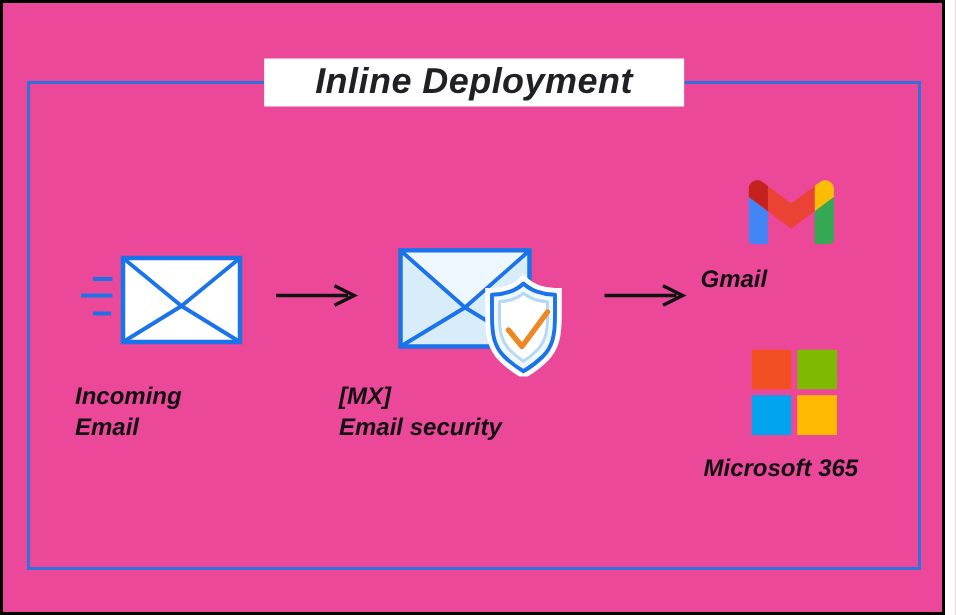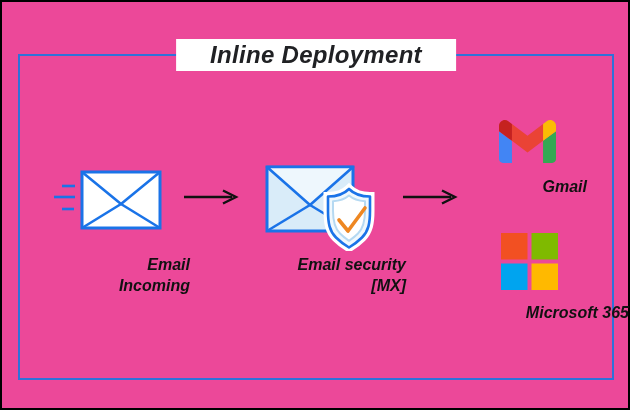--- a/index.html
+++ b/index.html
@@ -34,21 +34,21 @@
     letter-spacing:0.3px;
     color:#202124;
     white-space:nowrap;
     z-index:2;
   }
 
   .abs { position:absolute; }
 
   .node-label {
     position:absolute;
-    text-align:right;
+    text-align:left;
     font-size:16px;
     line-height:21px;
     font-weight:700;
     color:#111111;
   }
 </style>
 </head>
 <body>
 
 <div class="canvas">
@@ -61,44 +61,44 @@
     <line x1="12" y1="18" x2="25" y2="18" stroke-width="2.6" stroke="#1a73e8"></line>
     <line x1="4" y1="29" x2="25" y2="29" stroke-width="2.6" stroke="#1a73e8"></line>
     <line x1="12" y1="41" x2="24" y2="41" stroke-width="2.6" stroke="#1a73e8"></line>
     <rect x="32" y="4" width="78" height="56" fill="#ffffff" stroke-width="3" stroke="#1a73e8"></rect>
     <polyline points="32,4 71,36 110,4" fill="none" stroke-width="2.6" stroke-linejoin="round" stroke="#1a73e8"></polyline>
     <line x1="32" y1="60" x2="71" y2="36" stroke-width="2.6" stroke="#1a73e8"></line>
     <line x1="110" y1="60" x2="71" y2="36" stroke-width="2.6" stroke="#1a73e8"></line>
   </svg>
 
   <div class="node-label" style="left:50px; top:254px; width:140px;">
+    <div>Incoming</div>
     <div>Email</div>
-    <div>Incoming</div>
   </div>
 
   <svg class="abs" style="left:183px; top:189px;" width="56" height="16" viewBox="0 0 56 16">
     <line x1="1" y1="8" x2="49" y2="8" stroke-width="2.3" stroke="#111111"></line>
     <polyline points="40,1.5 53,8 40,14.5" fill="none" stroke-width="2.4" stroke="#111111"></polyline>
   </svg>
 
   <svg class="abs" style="left:265px; top:165px;" width="114" height="86" viewBox="0 0 114 86">
     <rect x="2" y="2" width="86" height="64" stroke-width="3" fill="#d9ecf9" stroke="#1a73e8"></rect>
     <polygon points="2,2 88,2 45,40" stroke-width="2.6" stroke-linejoin="round" fill="#eef7fd" stroke="#1a73e8"></polygon>
     <line x1="2" y1="66" x2="45" y2="40" stroke-width="2.6" stroke="#1a73e8"></line>
     <line x1="88" y1="66" x2="45" y2="40" stroke-width="2.6" stroke="#1a73e8"></line>
 
     <path d="M84 24 C79.5 28.5 71.5 31.5 63 31.5 L63 46 C63 58 64.5 66 71 72.5 C76 77.5 81.5 81 84 82.5 C86.5 81 92 77.5 97 72.5 C103.5 66 105 58 105 46 L105 31.5 C96.5 31.5 88.5 28.5 84 24 Z" fill="#ffffff" stroke="#ffffff" stroke-width="9"></path>
     <path d="M84 24 C79.5 28.5 71.5 31.5 63 31.5 L63 46 C63 58 64.5 66 71 72.5 C76 77.5 81.5 81 84 82.5 C86.5 81 92 77.5 97 72.5 C103.5 66 105 58 105 46 L105 31.5 C96.5 31.5 88.5 28.5 84 24 Z" stroke-width="2.6" stroke-linejoin="round" fill="#f0f8fd" stroke="#1a73e8"></path>
     <path d="M84 30.5 C80.5 33.5 74.5 35.8 68 36.2 L68 46 C68 56.5 69.5 63 75 68.5 C78.5 72 82.5 74.8 84 75.8 C85.5 74.8 89.5 72 93 68.5 C98.5 63 100 56.5 100 46 L100 36.2 C93.5 35.8 87.5 33.5 84 30.5 Z" fill="#ffffff" stroke-width="2" stroke-linejoin="round" stroke="#b5d9f2"></path>
     <polyline points="74,55 83,66 100,43" fill="none" stroke-width="3.6" stroke-linecap="round" stroke-linejoin="round" stroke="#ee8722"></polyline>
   </svg>
 
   <div class="node-label" style="left:226px; top:254px; width:180px;">
+    <div>[MX]</div>
     <div>Email security</div>
-    <div>[MX]</div>
   </div>
 
   <svg class="abs" style="left:402px; top:189px;" width="56" height="16" viewBox="0 0 56 16">
     <line x1="1" y1="8" x2="49" y2="8" stroke-width="2.3" stroke="#111111"></line>
     <polyline points="40,1.5 53,8 40,14.5" fill="none" stroke-width="2.4" stroke="#111111"></polyline>
   </svg>
 
   <svg class="abs" style="left:499px; top:120px;" width="57" height="43" viewBox="52 42 88 66">
     <path d="M58 108h14V74L52 59v43c0 3.32 2.69 6 6 6" fill="#4285f4"></path>
     <path d="M120 108h14c3.32 0 6-2.69 6-6V59l-20 15" fill="#34a853"></path>

